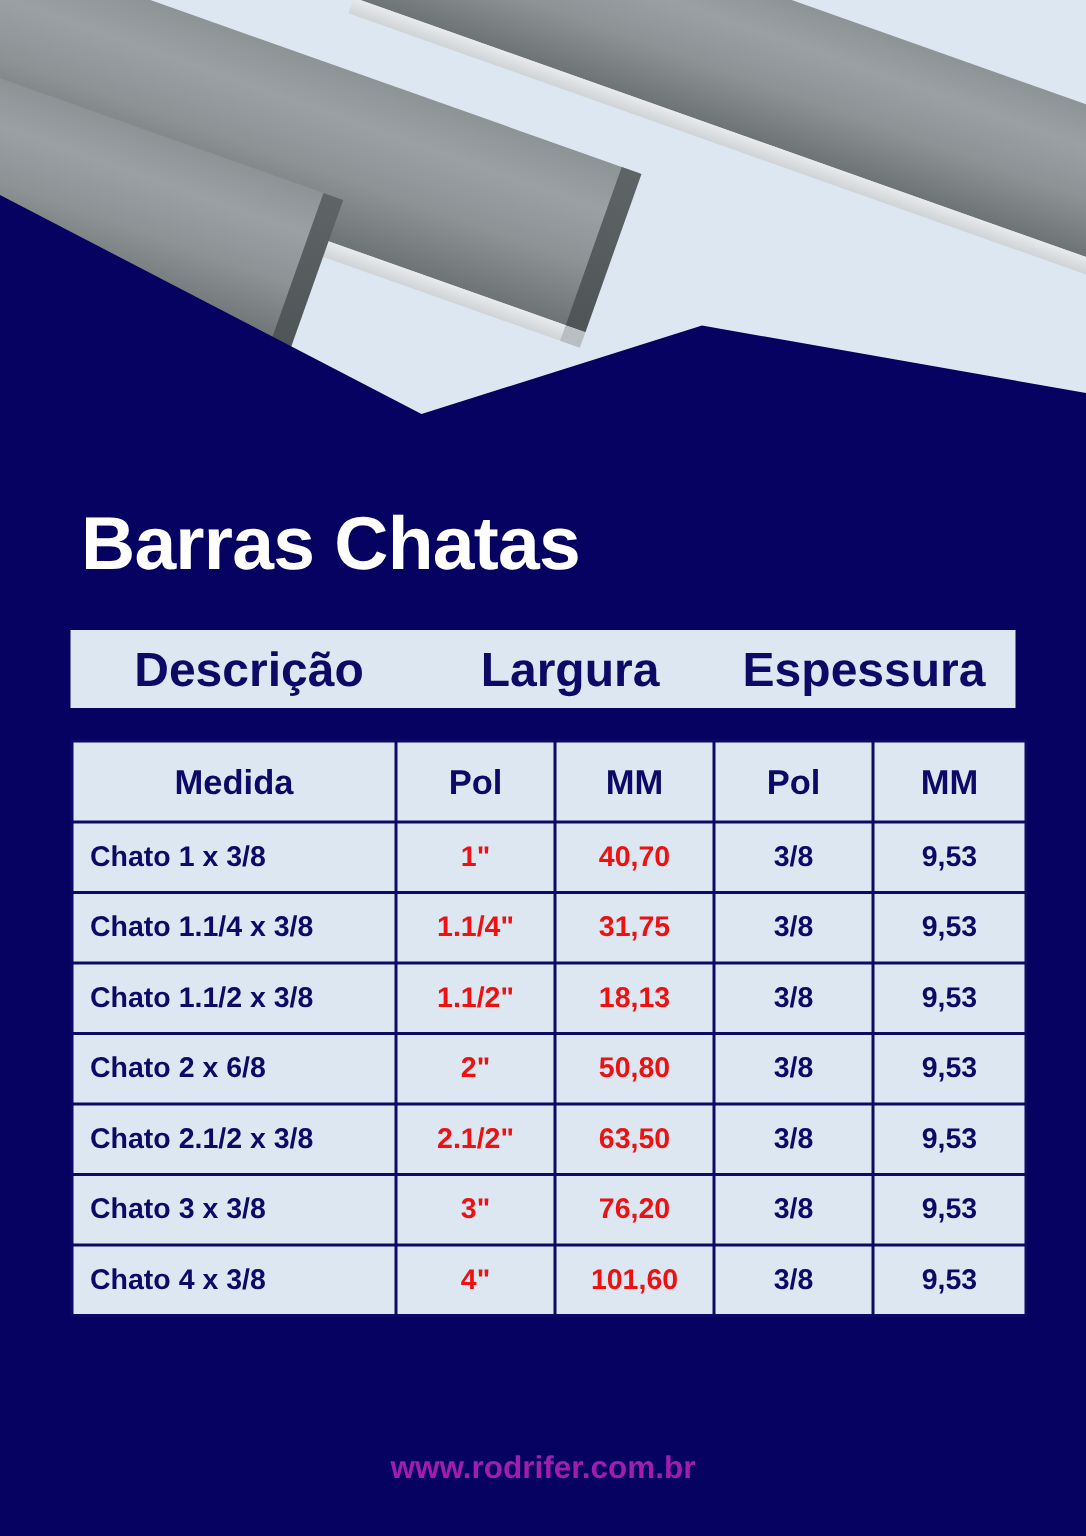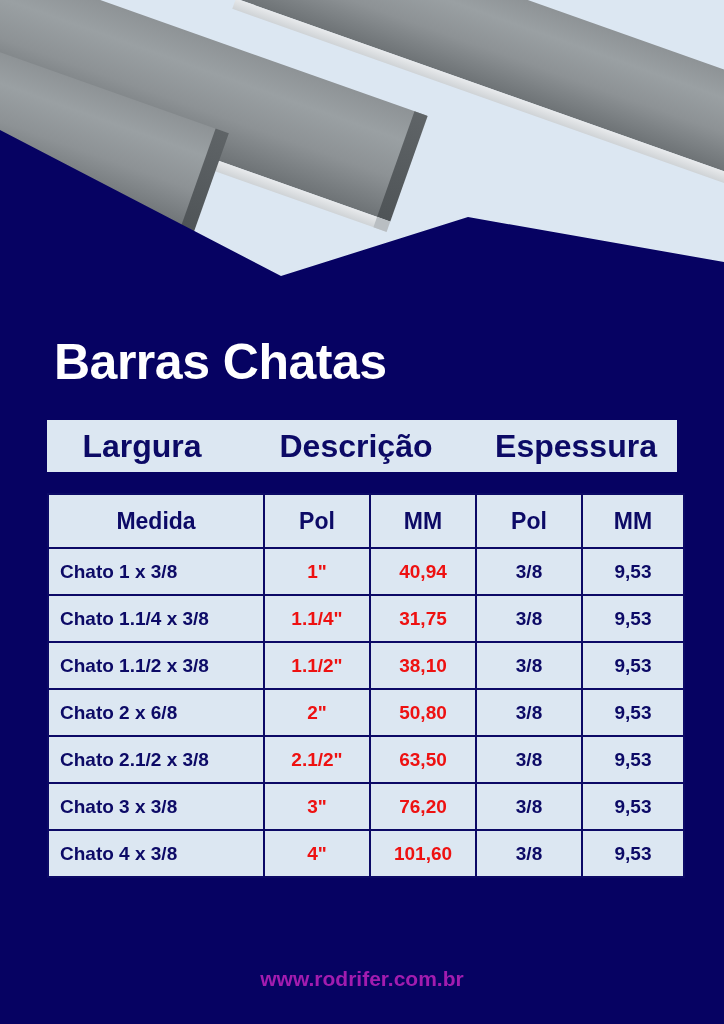--- a/index.html
+++ b/index.html
@@ -249,22 +249,22 @@
   <div class="watermark">
     <div class="wm-ellipse"></div>
     <div class="wm-text">RodriFER</div>
   </div>
 
   <div class="content">
 
     <div class="title">Barras Chatas</div>
 
     <div class="banner">
+      <div class="bcell b-desc">Descrição</div>
       <div class="bcell b-larg">Largura</div>
-      <div class="bcell b-desc">Descrição</div>
       <div class="bcell b-esp">Espessura</div>
     </div>
 
     <table class="specs">
       <colgroup>
         <col class="c-desc">
           <col class="c-pol1">
           <col class="c-mm1">
           <col class="c-pol2">
           <col class="c-mm2">
@@ -274,35 +274,35 @@
           <td class="desc">Medida</td>
           <td>Pol</td>
           <td>MM</td>
           <td>Pol</td>
           <td>MM</td>
         </tr>
 
         <tr>
           <td class="desc">Chato 1 x 3/8</td>
           <td class="red">1"</td>
-          <td class="red">40,94</td>
+          <td class="red">40,70</td>
           <td>3/8</td>
           <td>9,53</td>
         </tr>
         <tr>
           <td class="desc">Chato 1.1/4 x 3/8</td>
           <td class="red">1.1/4"</td>
           <td class="red">31,75</td>
           <td>3/8</td>
           <td>9,53</td>
         </tr>
         <tr>
           <td class="desc">Chato 1.1/2 x 3/8</td>
           <td class="red">1.1/2"</td>
-          <td class="red">38,10</td>
+          <td class="red">18,13</td>
           <td>3/8</td>
           <td>9,53</td>
         </tr>
         <tr>
           <td class="desc">Chato 2 x 6/8</td>
           <td class="red">2"</td>
           <td class="red">50,80</td>
           <td>3/8</td>
           <td>9,53</td>
         </tr>

